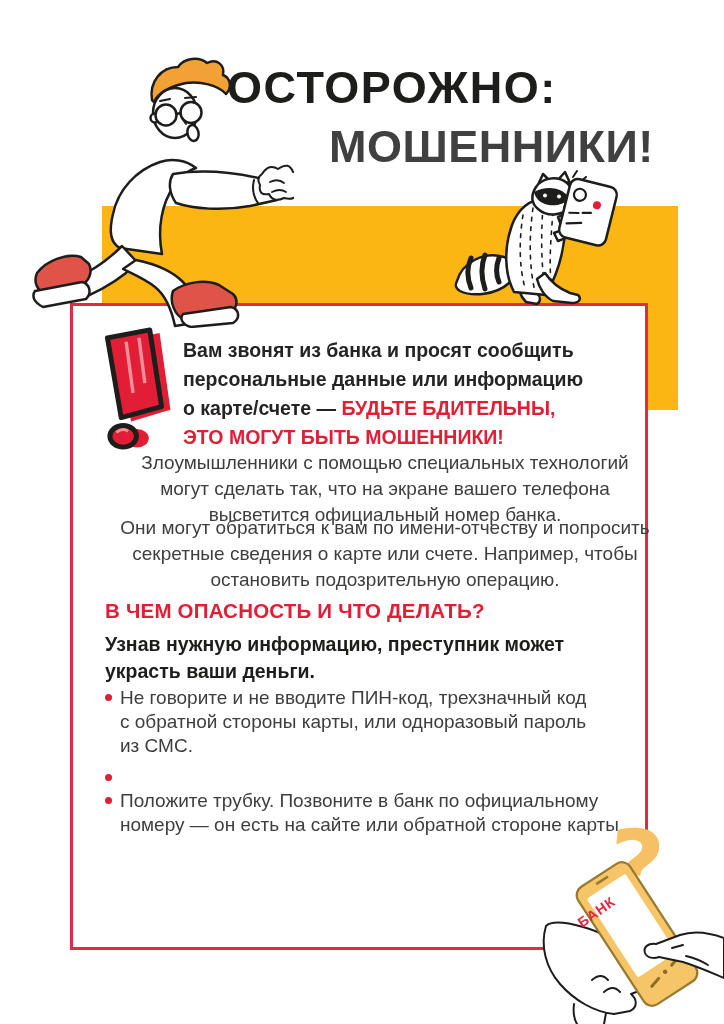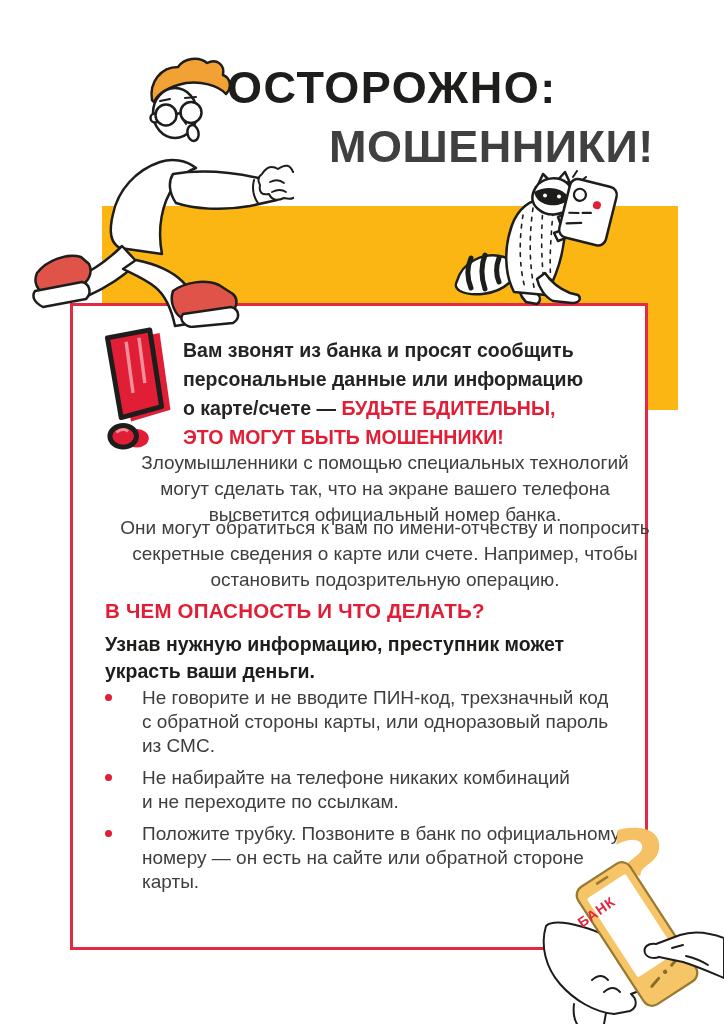--- a/index.html
+++ b/index.html
@@ -27,21 +27,21 @@
   .para{left:105px;width:560px;font-size:19px;line-height:26px;color:#3E3E3D;
         white-space:pre-line;z-index:4;margin:0;text-align:center;}
   .p1{top:450px;}
   .p2{top:515px;}
   .section-heading{left:105px;top:599px;font-size:20.5px;font-weight:bold;color:#E11E35;
         letter-spacing:0.2px;z-index:4;margin:0;}
   .lead{left:105px;top:631px;width:520px;font-size:19.5px;font-weight:bold;line-height:27px;
         color:#1d1d1b;white-space:pre-line;z-index:4;margin:0;}
   .bullets{left:105px;top:686px;width:540px;z-index:4;margin:0;padding:0;list-style:none;
         font-size:19px;line-height:24px;color:#3E3E3D;}
-  .bullets li{display:flex;gap:30px;margin:0 0 8px 0;}
+  .bullets li{display:flex;gap:8px;margin:0 0 8px 0;}
   .dot{flex:0 0 auto;width:7px;height:7px;border-radius:50%;background:#E11E35;margin-top:8px;}
   .btxt{white-space:pre-line;}
   
   .man{left:22px;top:46px;width:272px;height:282px;z-index:6;}
   .raccoon{left:452px;top:170px;width:180px;height:138px;z-index:6;}
   .excl{left:92px;top:326px;width:85px;height:128px;z-index:4;}
   .phone{left:540px;top:852px;width:184px;height:172px;z-index:6;}
   .qmark{left:608px;top:818px;font-size:96px;font-weight:bold;color:#F5C164;
          font-family:"DejaVu Sans", sans-serif;transform:rotate(5deg);z-index:5;line-height:1;}
 </style>
@@ -142,22 +142,20 @@
 
   <ul class="abs bullets">
     <li>
         <span class="dot"></span>
         <span class="btxt">Не говорите и не вводите ПИН-код, трехзначный код
 с обратной стороны карты, или одноразовый пароль
 из СМС.</span>
       </li>
     <li>
         <span class="dot"></span>
-        <span class="btxt">Не набирайте на телефоне никаких комбинаций
-и не переходите по ссылкам.</span>
       </li>
     <li>
         <span class="dot"></span>
         <span class="btxt">Положите трубку. Позвоните в банк по официальному
 номеру — он есть на сайте или обратной стороне карты.</span>
       </li>
   </ul>
 
   <div class="abs qmark">?</div>
 

